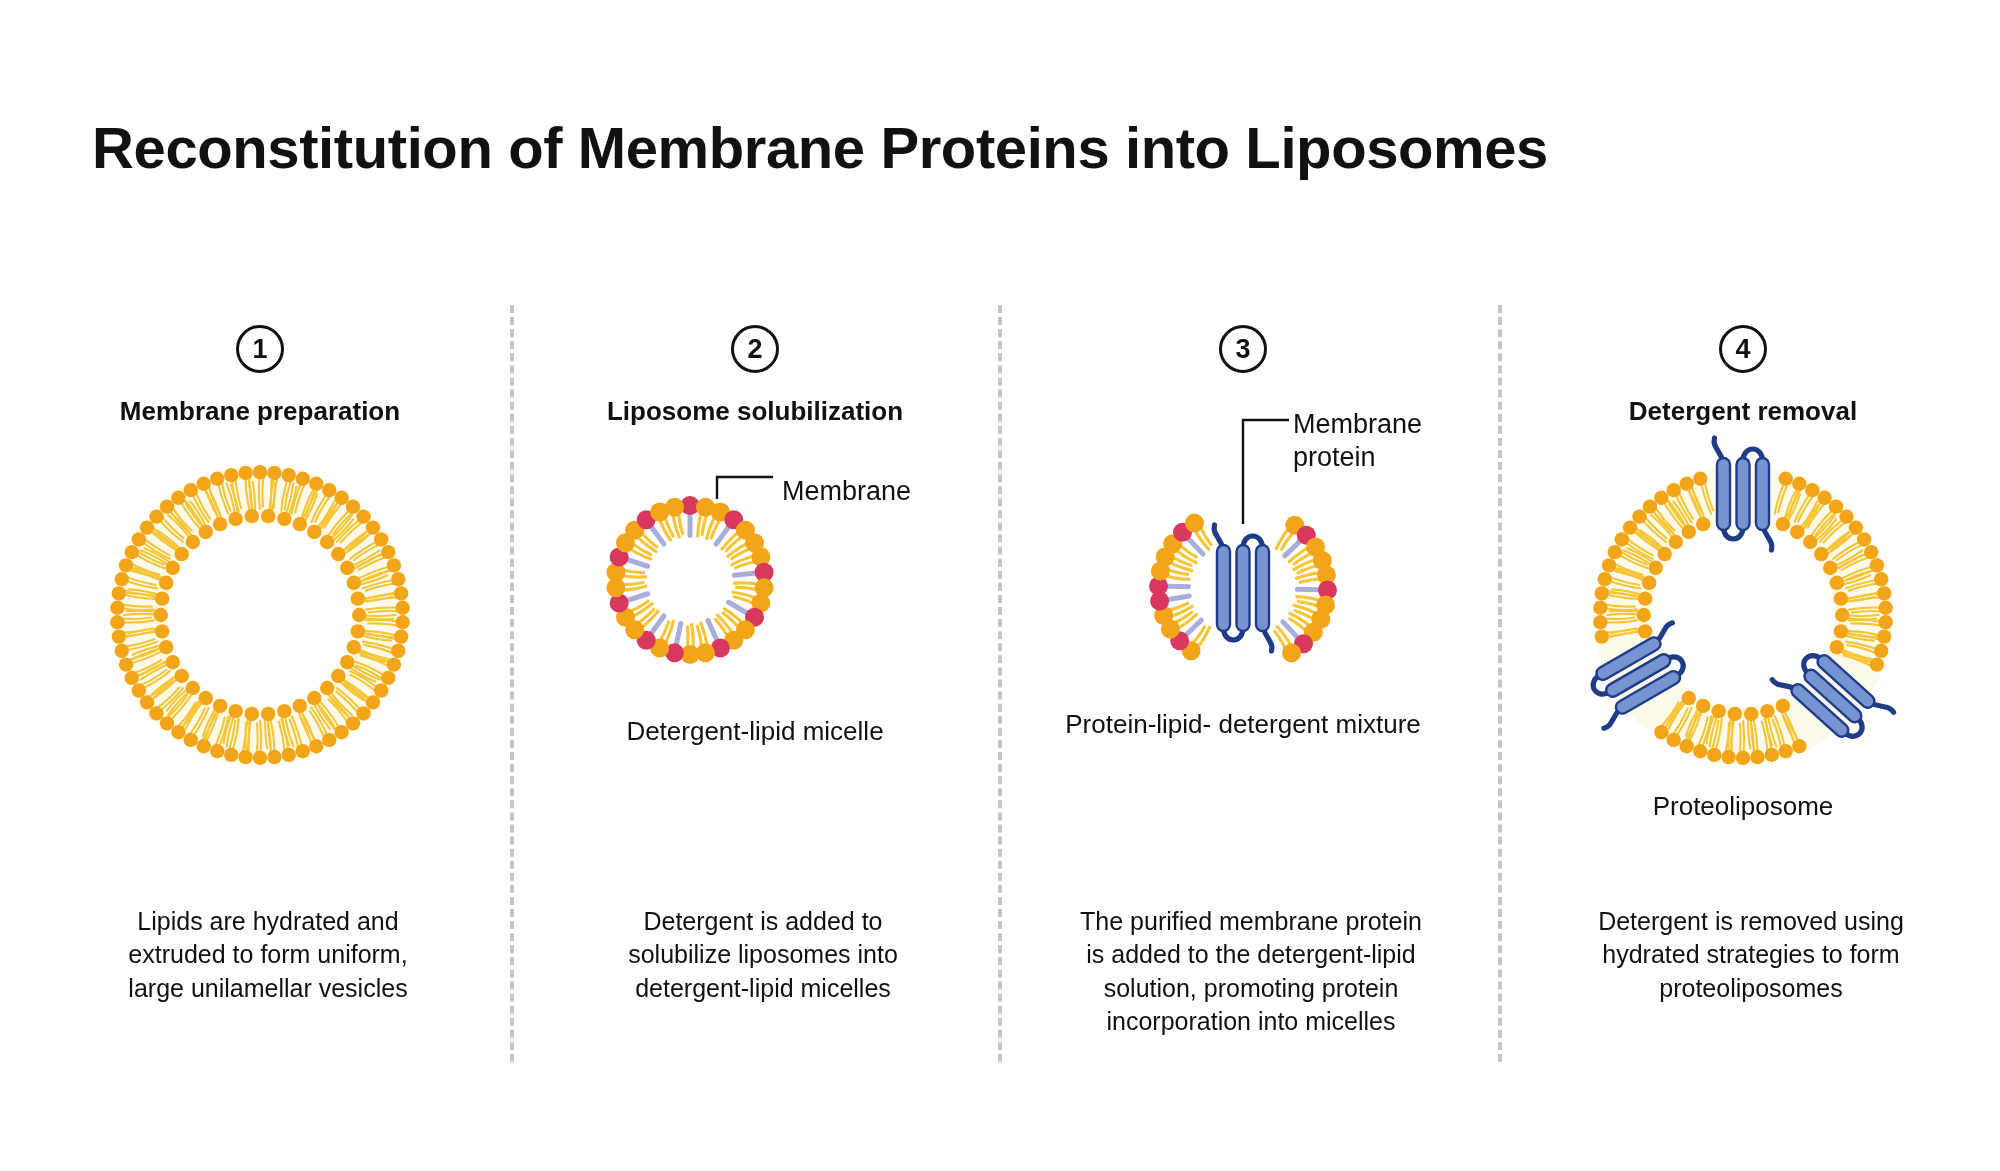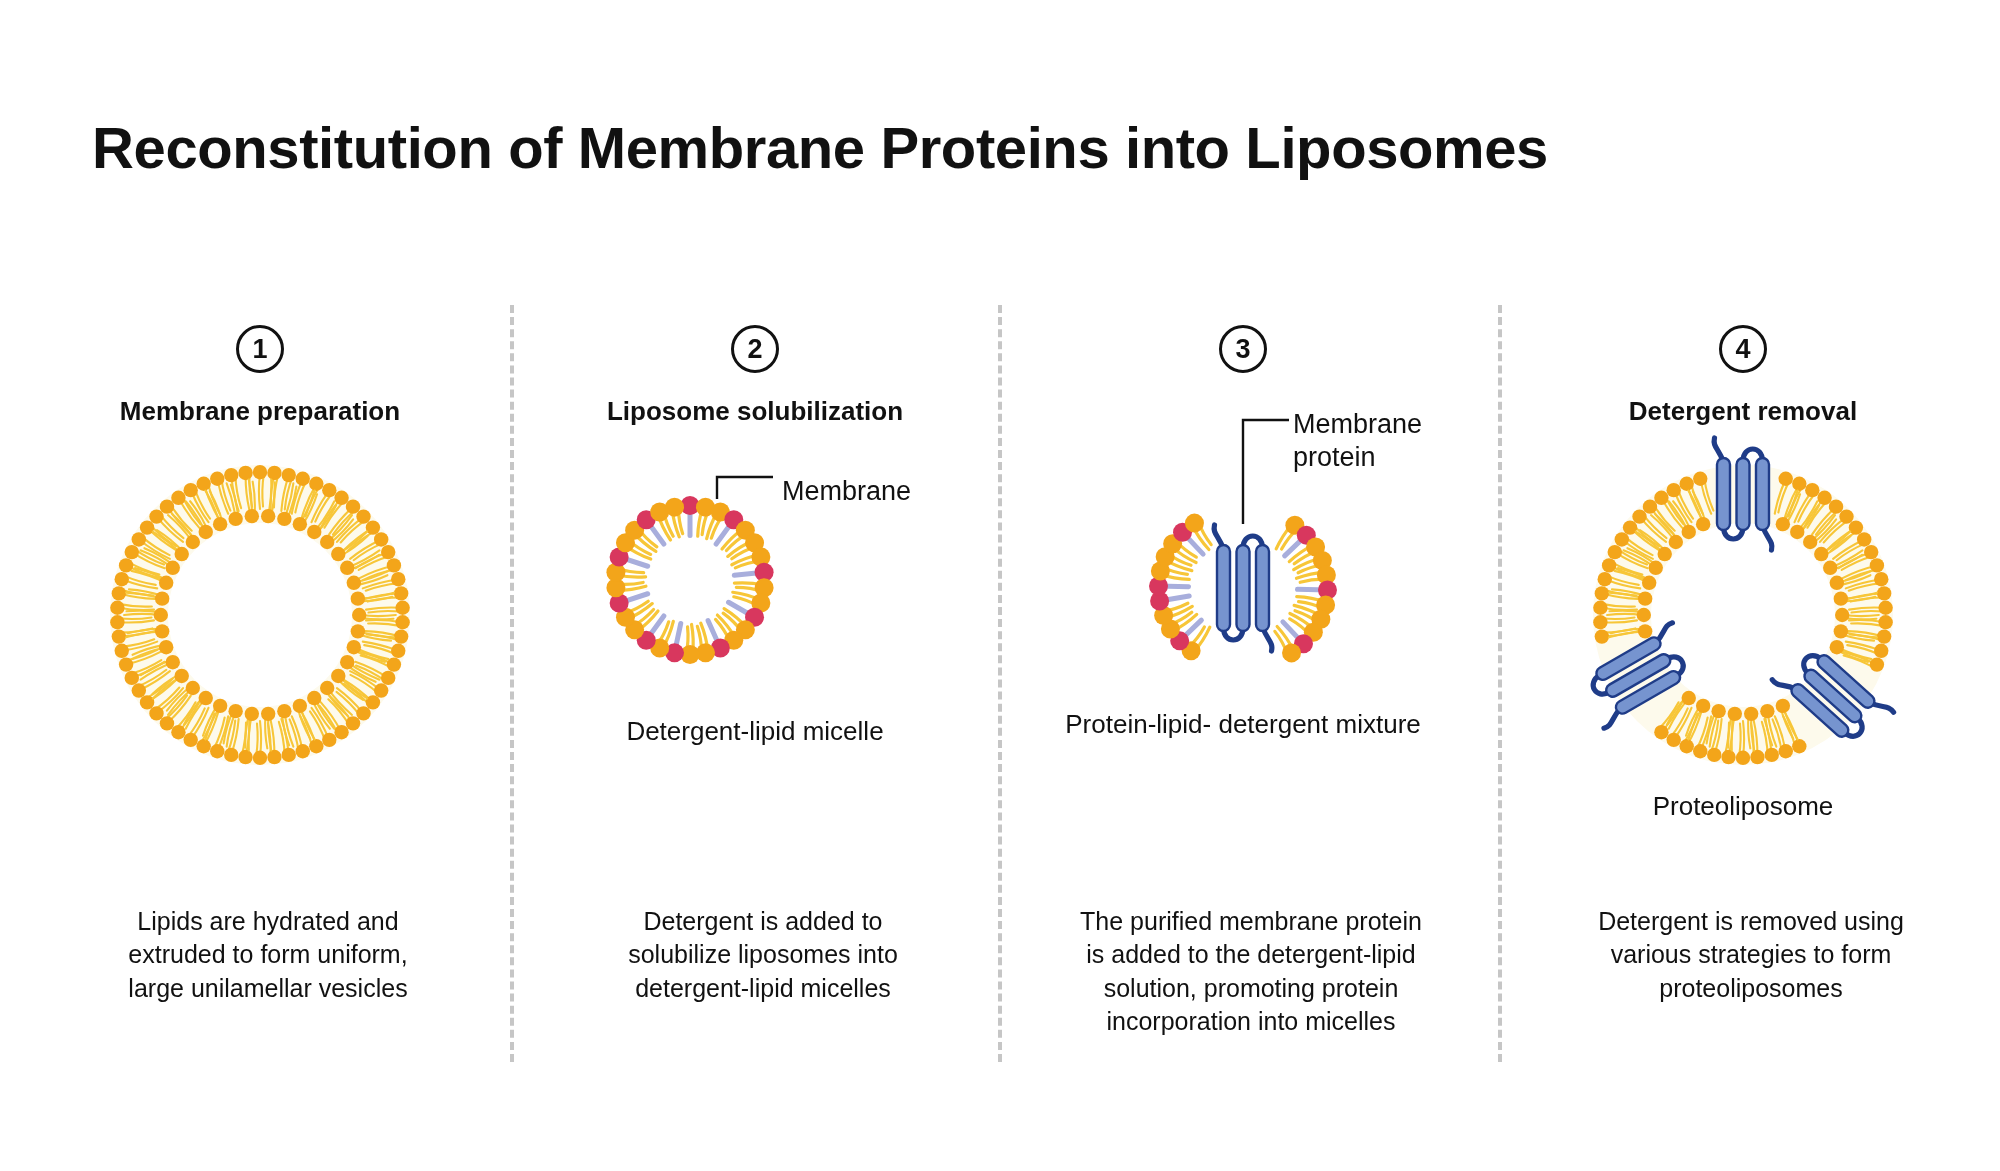--- a/index.html
+++ b/index.html
@@ -813,17 +813,17 @@
               <rect x="-26" y="-36" width="13" height="72" rx="6.5" ry="6.5" fill="#7694CF" stroke="#1F3C88" stroke-width="2.4"></rect>
               <rect x="-6.5" y="-36" width="13" height="72" rx="6.5" ry="6.5" fill="#7694CF" stroke="#1F3C88" stroke-width="2.4"></rect>
               <rect x="13" y="-36" width="13" height="72" rx="6.5" ry="6.5" fill="#7694CF" stroke="#1F3C88" stroke-width="2.4"></rect>
             </g>
           </g>
       </svg>
     </div>
 
     <div class="artlabel" style="top:490px">Proteoliposome</div>
     <div class="body" style="top:565px">Detergent is removed using
-various strategies to form
+hydrated strategies to form
 proteoliposomes</div>
   </div>
 
 </div>
 
 </body></html>

